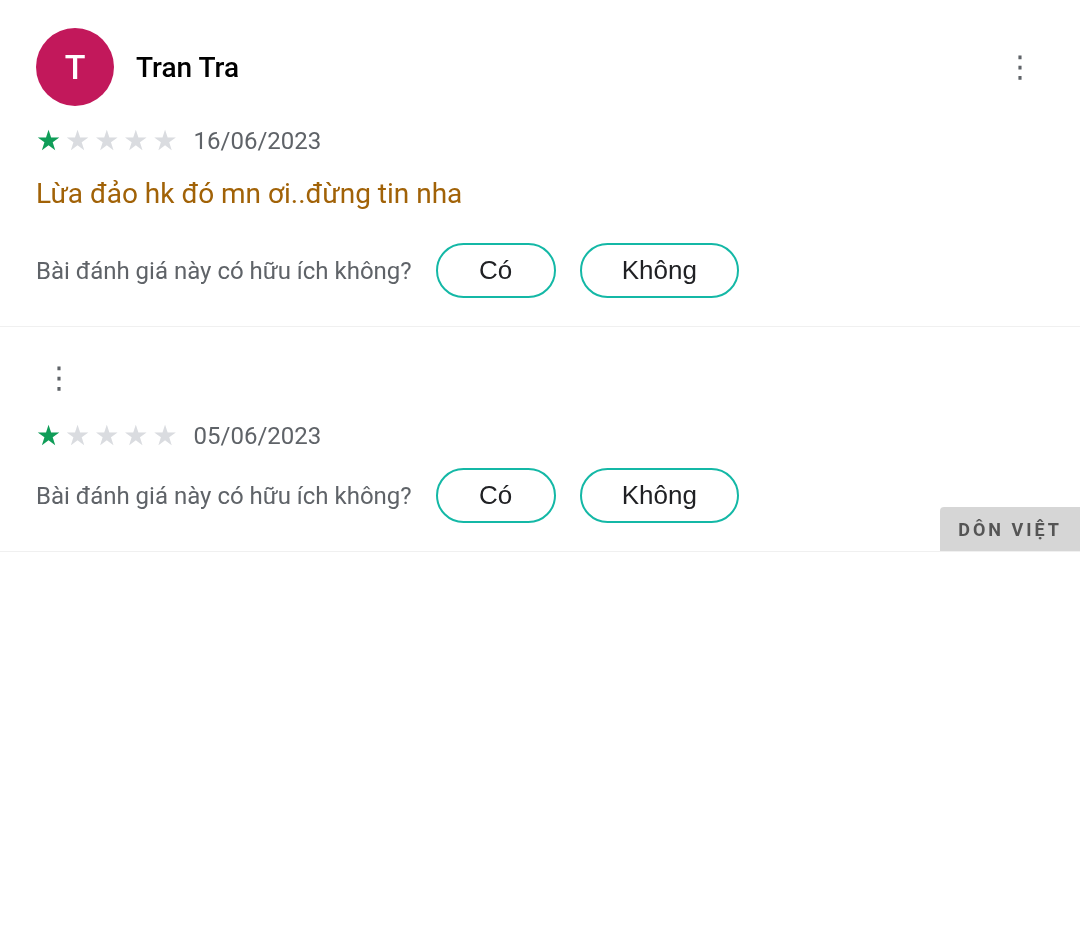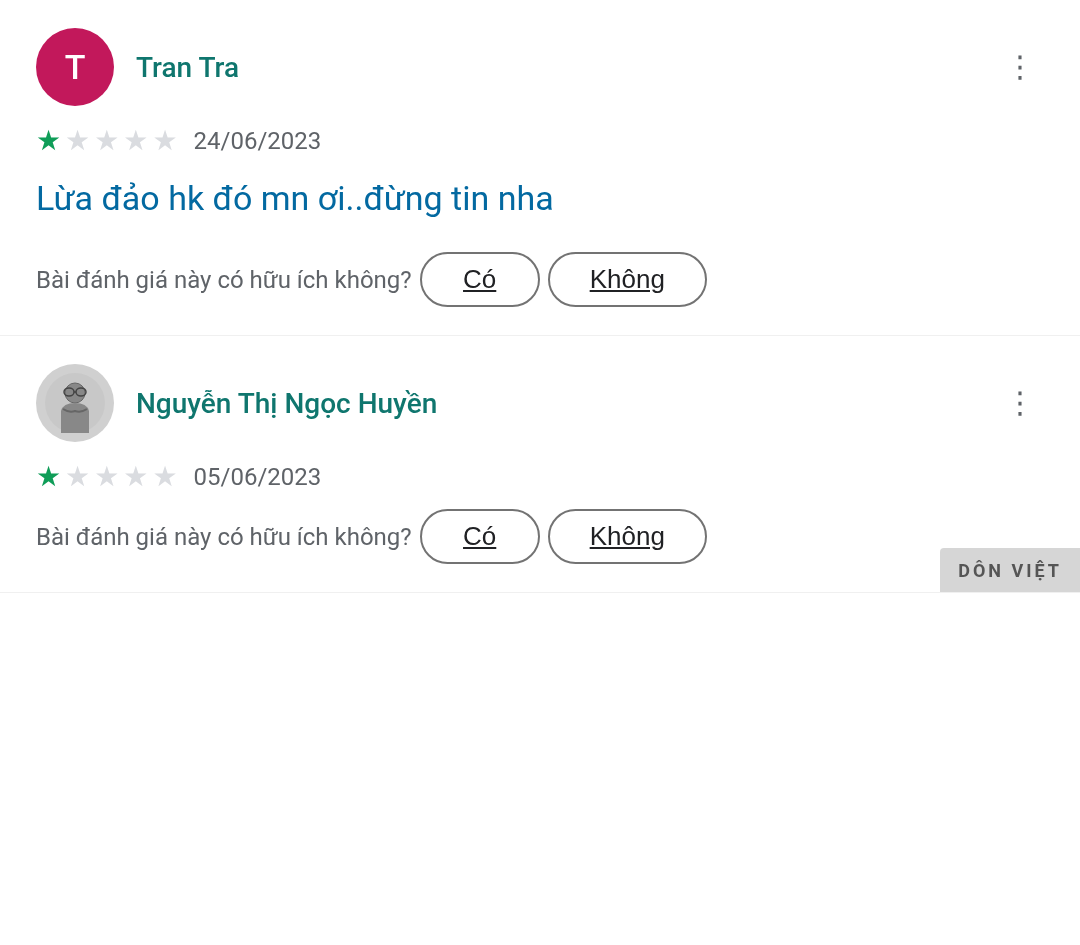--- a/index.html
+++ b/index.html
@@ -57,21 +57,21 @@
       align-items: center;
       justify-content: center;
       font-size: 38px;
       flex-shrink: 0;
       overflow: hidden;
     }
 
     .reviewer-name {
       font-size: 28px;
       font-weight: 500;
-      color: #0f766e;
+      color: #000000;
     }
 
     .more-icon {
       font-size: 30px;
       color: #5f6368;
       cursor: pointer;
       padding: 8px;
       line-height: 1;
       letter-spacing: 1px;
     }
@@ -96,50 +96,49 @@
     .star.filled {
       color: #0f9d58;
     }
 
     .review-date {
       font-size: 24px;
       color: #5f6368;
     }
 
     .review-text {
-      font-size: 34px;
-      color: #0369a1;
+      font-size: 28px;
+      color: #a16207;
       line-height: 1.5;
       margin-bottom: 28px;
     }
 
     .helpful-row {
       display: flex;
       align-items: center;
-      gap: 8px;
+      gap: 24px;
       flex-wrap: wrap;
     }
 
     .helpful-label {
       font-size: 24px;
       color: #5f6368;
     }
 
     .helpful-btn {
-      border: 2px solid #737373;
+      border: 2px solid #14b8a6;
       border-radius: 28px;
       padding: 10px 40px;
       font-size: 26px;
       font-weight: 500;
       color: #202124;
       background: #ffffff;
       cursor: pointer;
       min-width: 120px;
       text-align: center;
-      text-decoration: underline;
     }
 
     .watermark-overlay {
       position: relative;
     }
 
     .watermark {
       position: absolute;
       right: 0;
       bottom: 0;
@@ -176,52 +175,34 @@
     </div>
 
     <div class="review-rating-row">
       <div class="stars">
         <span class="star filled">★</span>
         <span class="star">★</span>
         <span class="star">★</span>
         <span class="star">★</span>
         <span class="star">★</span>
       </div>
-      <span class="review-date">24/06/2023</span>
+      <span class="review-date">16/06/2023</span>
     </div>
 
     <div class="review-text">Lừa đảo hk đó mn ơi..đừng tin nha</div>
 
     <div class="helpful-row">
       <span class="helpful-label">Bài đánh giá này có hữu ích không?</span>
       <button class="helpful-btn">Có</button>
       <button class="helpful-btn">Không</button>
     </div>
   </div>
 
   <div class="review-card watermark-overlay">
     <div class="review-header">
-      <div class="review-header-left">
-        <div class="avatar-image">
-          <svg class="person-svg" viewBox="0 0 60 60" xmlns="http://www.w3.org/2000/svg">
-            <circle cx="30" cy="30" r="30" fill="#c8c8c8"></circle>
-
-            <circle cx="30" cy="20" r="10" fill="#888" stroke="#666" stroke-width="1"></circle>
-
-            <ellipse cx="24" cy="19" rx="5" ry="4" fill="none" stroke="#444" stroke-width="1.5"></ellipse>
-            <ellipse cx="36" cy="19" rx="5" ry="4" fill="none" stroke="#444" stroke-width="1.5"></ellipse>
-            <line x1="29" y1="19" x2="31" y2="19" stroke="#444" stroke-width="1.5"></line>
-
-            <path d="M16,38 Q18,30 30,30 Q42,30 44,38 L44,60 L16,60 Z" fill="#888"></path>
-
-            <path d="M18,36 Q24,40 30,38 Q36,40 42,36" fill="none" stroke="#666" stroke-width="2"></path>
-          </svg>
-        </div>
-        <span class="reviewer-name">Nguyễn Thị Ngọc Huyền</span>
-      </div>
       <div class="more-icon">⋮</div>
     </div>
 
     <div class="review-rating-row">
       <div class="stars">
         <span class="star filled">★</span>
         <span class="star">★</span>
         <span class="star">★</span>
         <span class="star">★</span>
         <span class="star">★</span>

